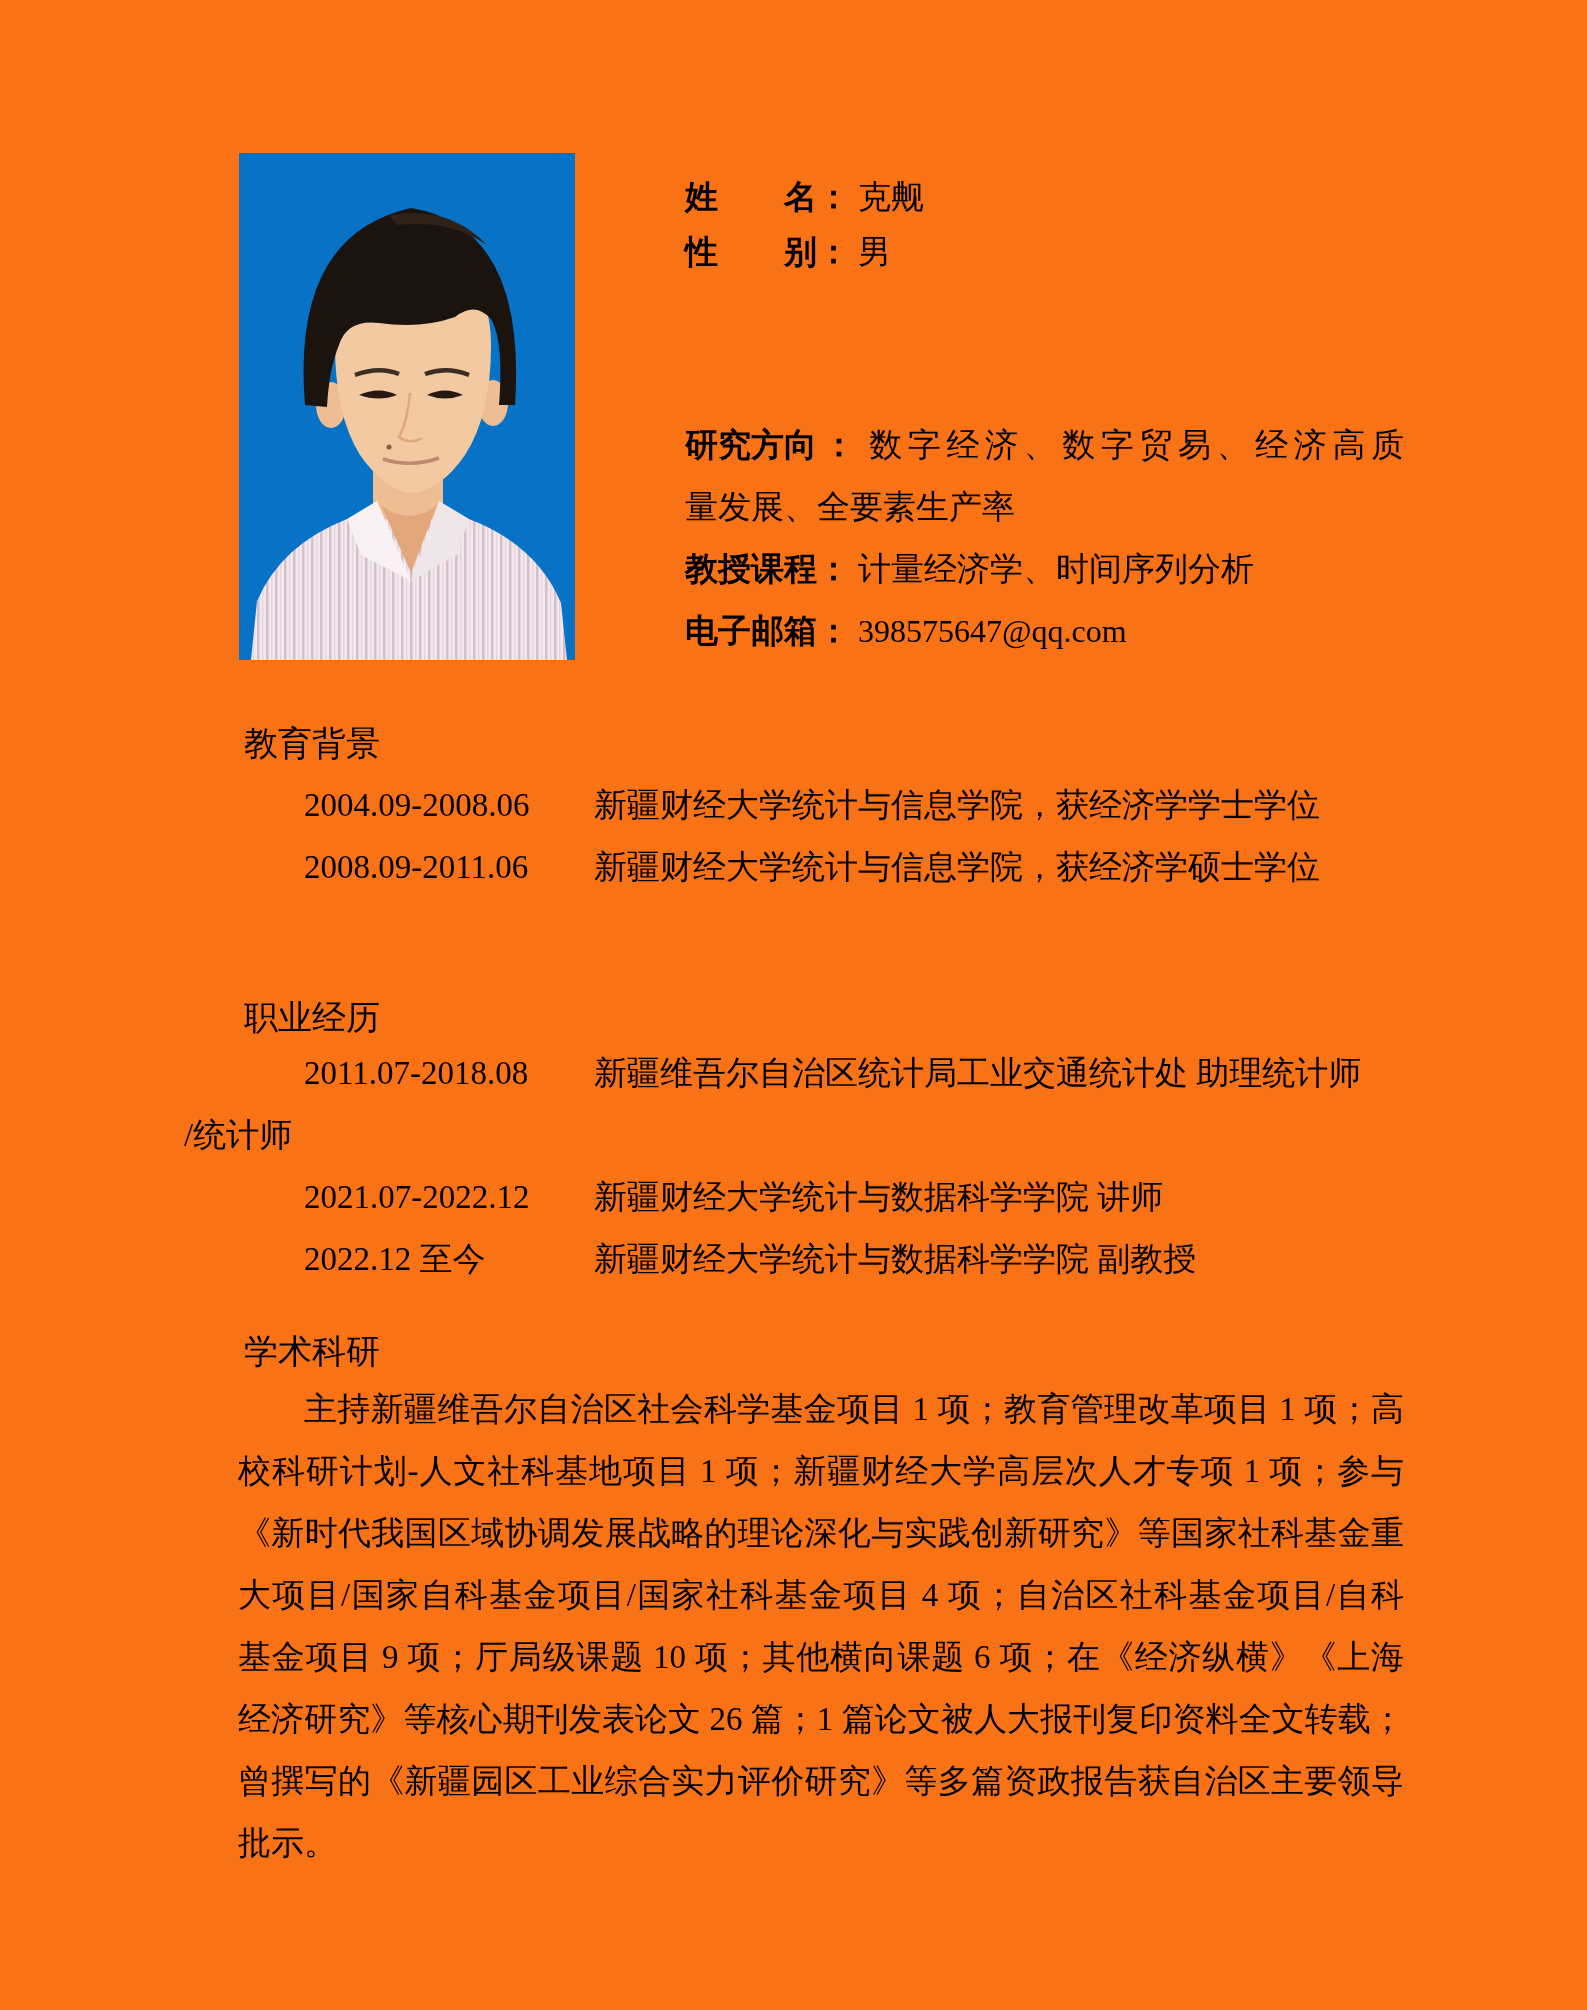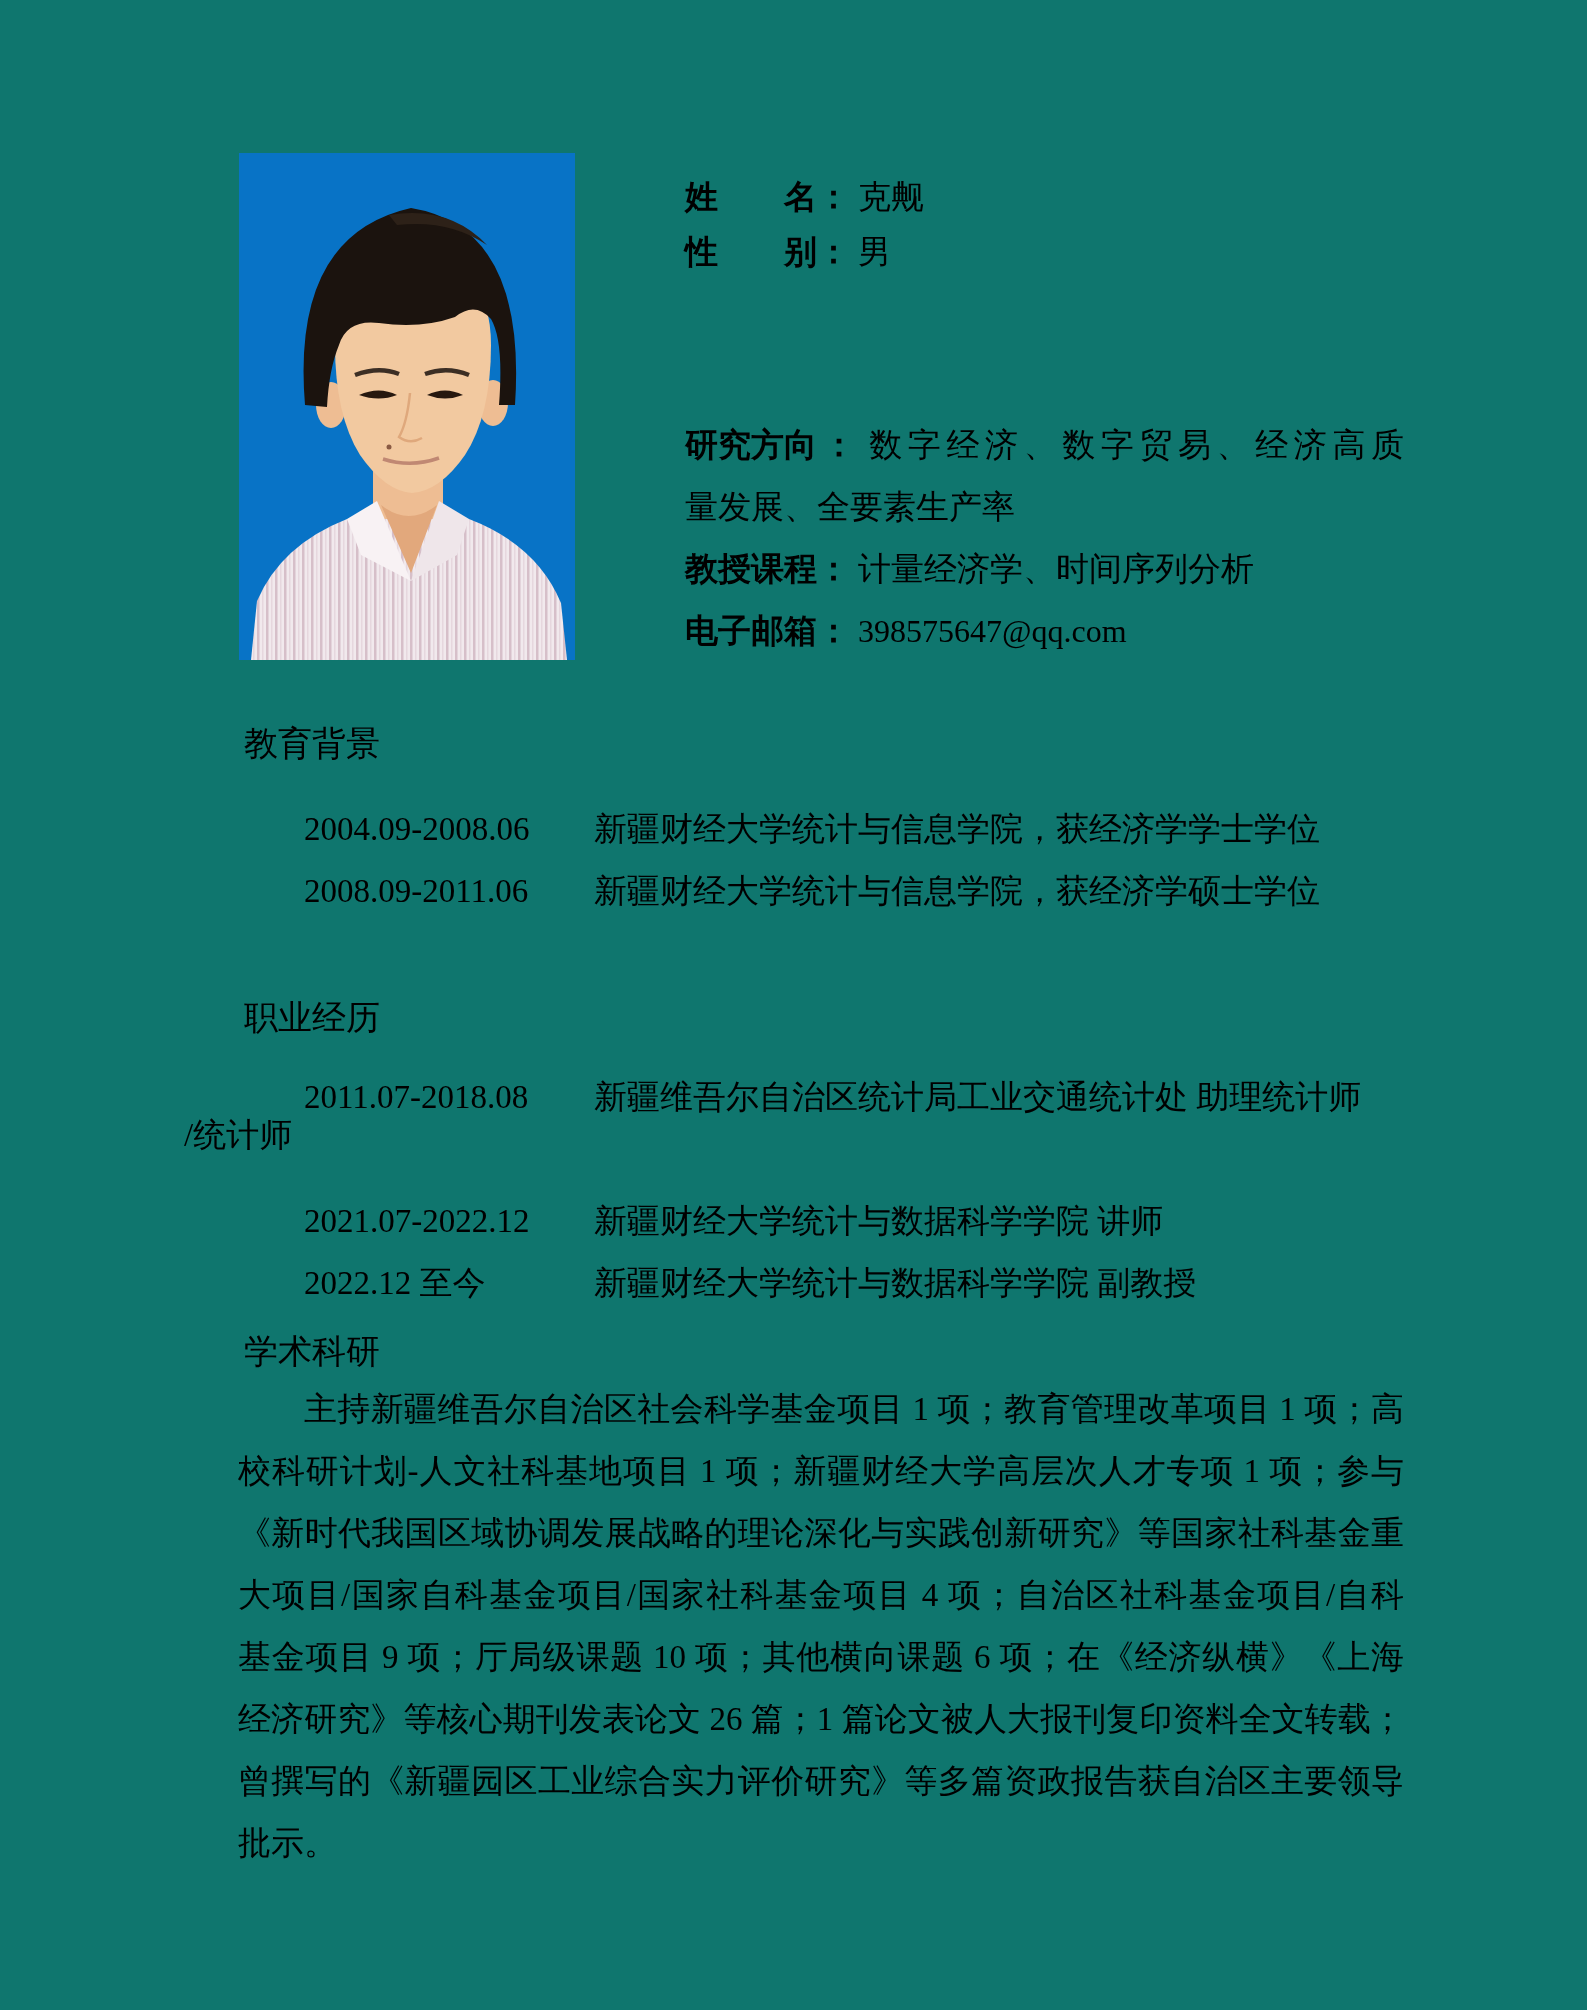--- a/index.html
+++ b/index.html
@@ -1,21 +1,21 @@
 <!DOCTYPE html>
 <html><head>
 <meta charset="utf-8">
 <style>
   html,body{margin:0;padding:0;background:#e8e8e8;}
   .page{
     position:relative;
     width:1587px;
     height:2010px;
     margin:0 auto;
-    background:#0f766e;
+    background:#f97316;
     font-family:"Liberation Serif","DejaVu Serif",serif;
     color:#000000;
     overflow:hidden;
   }
   
   .photo{
     position:absolute;
     left:239px; top:153px;
     width:336px; height:507px;
   }
@@ -56,21 +56,20 @@
     font-weight:normal;
     line-height:44px;
   }
   
   .entry{
     position:absolute;
     left:304px;
     font-size:33px;
     line-height:46px;
     white-space:nowrap;
-    margin-top:24px;
   }
   .period{
     display:inline-block;
     width:290px;
   }
   .wrapline{
     position:absolute;
     left:184px;
     font-size:33px;
     line-height:46px;

